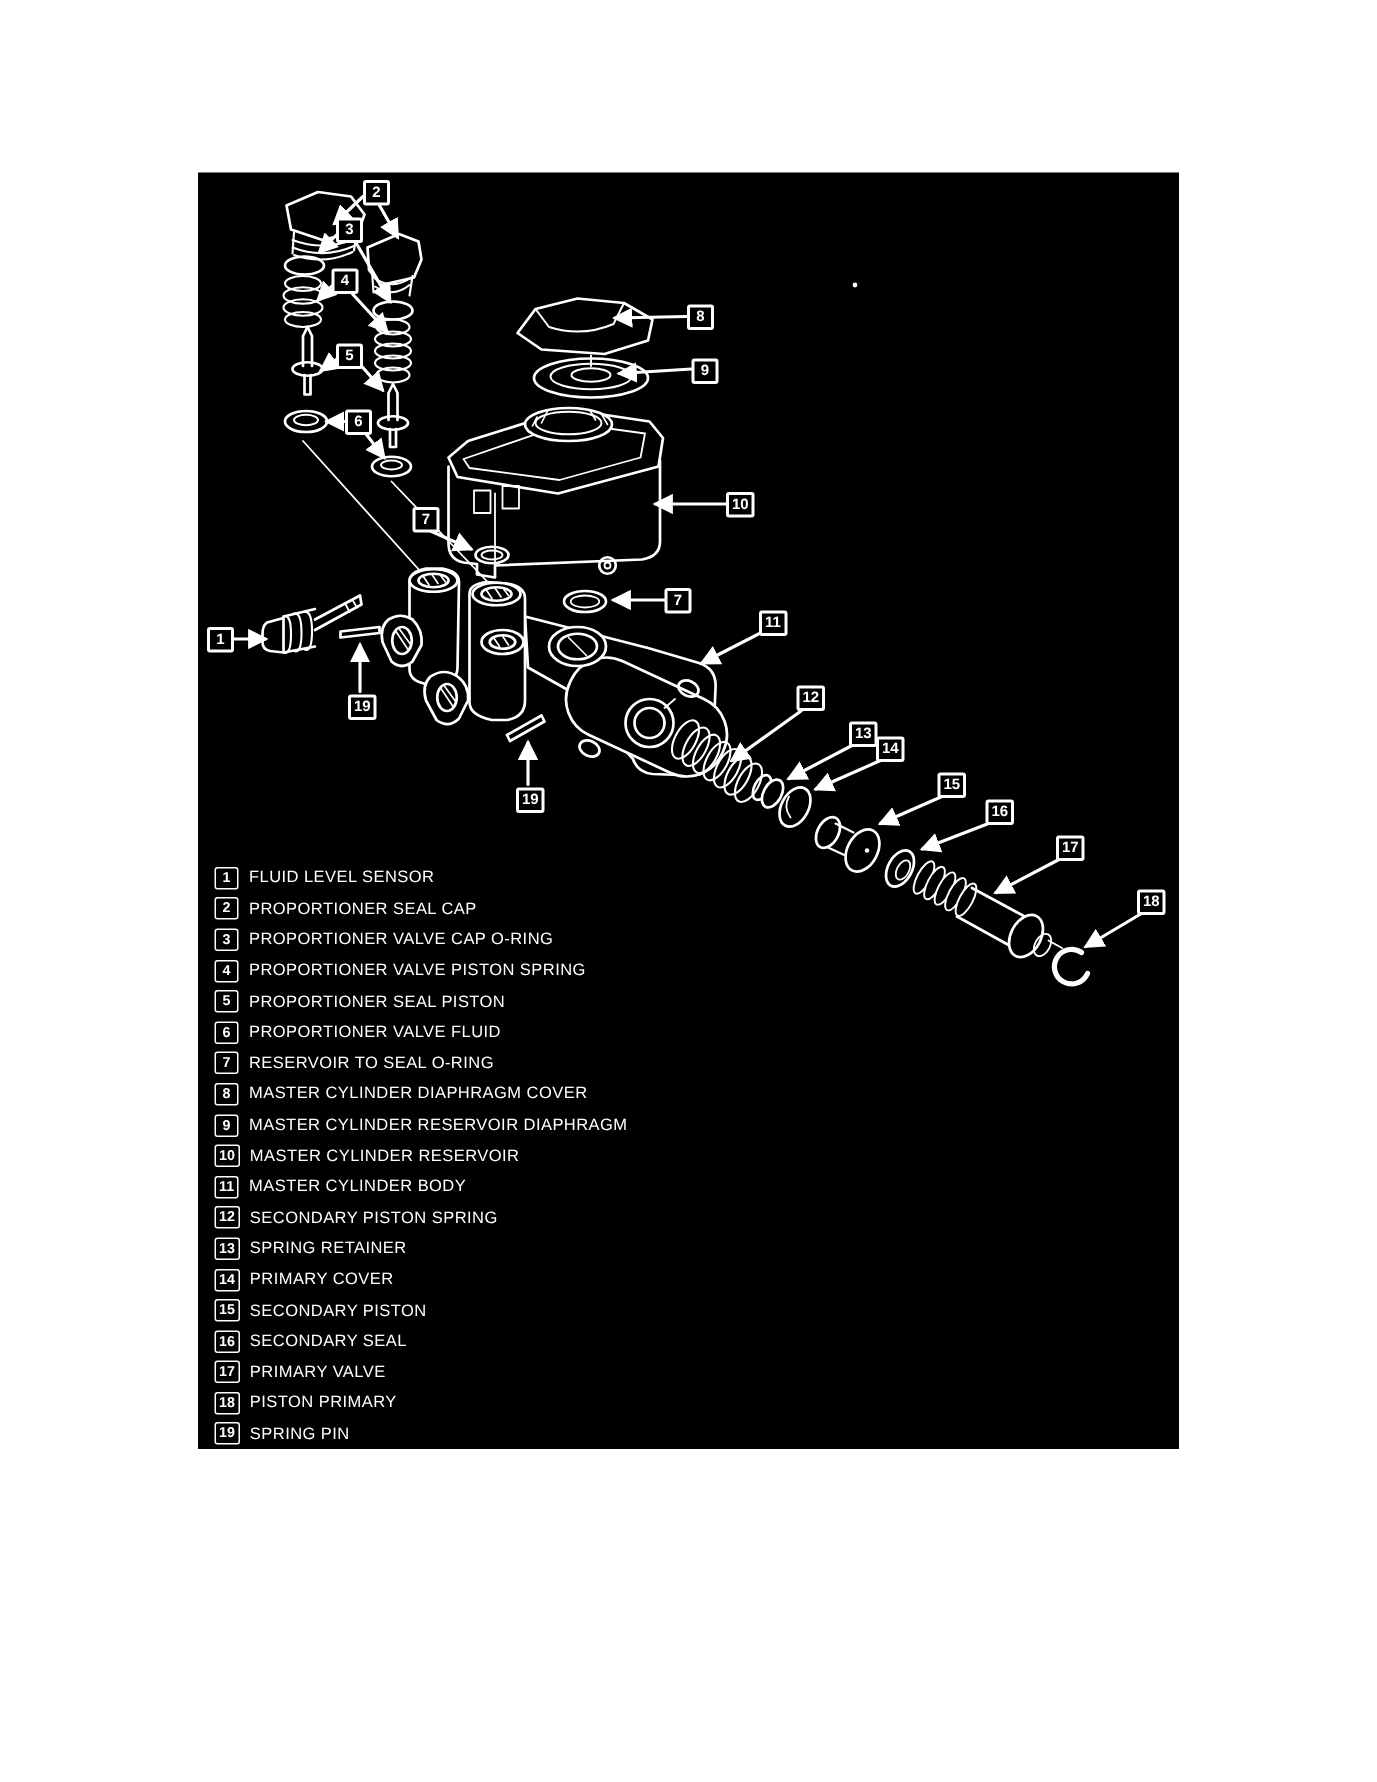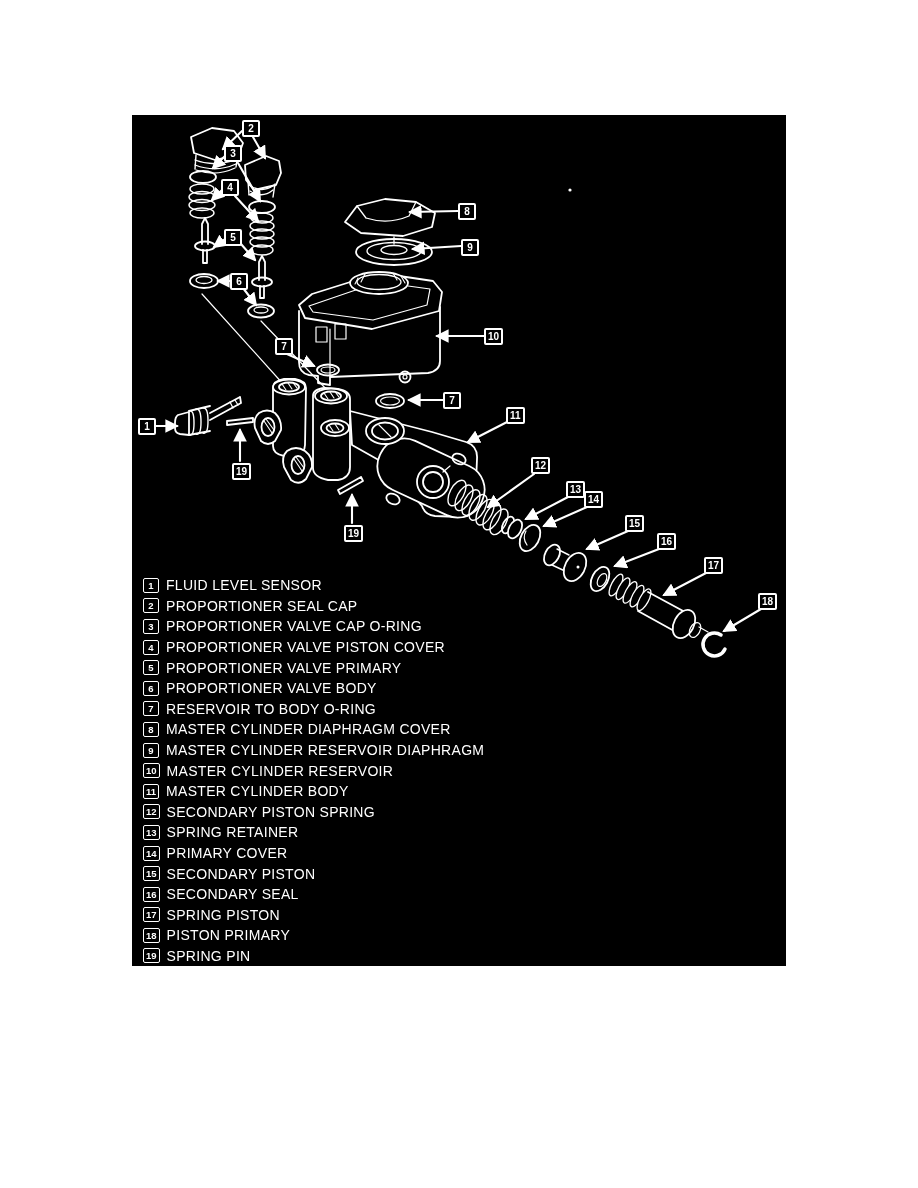--- a/index.html
+++ b/index.html
@@ -8,21 +8,21 @@
   .panel{position:absolute;left:132px;top:115px;width:654px;height:851px;background:#000000;}
   .panel svg{position:absolute;left:0;top:0;}
   .callout{position:absolute;min-width:10px;height:13px;padding:0 2px;border:2px solid #fff;
            border-radius:2px;background:#000;color:#fff;font-weight:bold;font-size:10px;
            line-height:13px;text-align:center;z-index:3;}
   .legend{position:absolute;left:11px;top:460px;display:flex;flex-direction:column;z-index:3;}
   .legend-row{height:20.6px;display:flex;align-items:center;gap:7px;}
   .lbox{display:inline-block;min-width:10px;padding:0 2px;height:13px;border:1.5px solid #fff;
         border-radius:2px;background:#000;color:#fff;font-weight:bold;font-size:9.5px;
         line-height:13px;text-align:center;}
-  .llabel{color:#fff;font-size:14px;letter-spacing:0.3px;white-space:nowrap;}
+  .llabel{color:#fff;font-size:11px;letter-spacing:0.3px;white-space:nowrap;}
 </style>
 </head>
 <body>
 
 <div class="page">
   <div class="panel">
 
     <svg width="654" height="851" viewBox="0 0 654 851">
       <defs>
         <marker id="ah" viewBox="0 0 10 10" refX="8.5" refY="5" markerWidth="6.5" markerHeight="6.5" orient="auto">
@@ -252,33 +252,33 @@
       <div class="legend-row">
           <span class="lbox">2</span>
           <span class="llabel">PROPORTIONER SEAL CAP</span>
         </div>
       <div class="legend-row">
           <span class="lbox">3</span>
           <span class="llabel">PROPORTIONER VALVE CAP O-RING</span>
         </div>
       <div class="legend-row">
           <span class="lbox">4</span>
-          <span class="llabel">PROPORTIONER VALVE PISTON COVER</span>
+          <span class="llabel">PROPORTIONER VALVE PISTON SPRING</span>
         </div>
       <div class="legend-row">
           <span class="lbox">5</span>
-          <span class="llabel">PROPORTIONER VALVE PRIMARY</span>
+          <span class="llabel">PROPORTIONER SEAL PISTON</span>
         </div>
       <div class="legend-row">
           <span class="lbox">6</span>
-          <span class="llabel">PROPORTIONER VALVE BODY</span>
+          <span class="llabel">PROPORTIONER VALVE FLUID</span>
         </div>
       <div class="legend-row">
           <span class="lbox">7</span>
-          <span class="llabel">RESERVOIR TO BODY O-RING</span>
+          <span class="llabel">RESERVOIR TO SEAL O-RING</span>
         </div>
       <div class="legend-row">
           <span class="lbox">8</span>
           <span class="llabel">MASTER CYLINDER DIAPHRAGM COVER</span>
         </div>
       <div class="legend-row">
           <span class="lbox">9</span>
           <span class="llabel">MASTER CYLINDER RESERVOIR DIAPHRAGM</span>
         </div>
       <div class="legend-row">
@@ -304,21 +304,21 @@
       <div class="legend-row">
           <span class="lbox">15</span>
           <span class="llabel">SECONDARY PISTON</span>
         </div>
       <div class="legend-row">
           <span class="lbox">16</span>
           <span class="llabel">SECONDARY SEAL</span>
         </div>
       <div class="legend-row">
           <span class="lbox">17</span>
-          <span class="llabel">SPRING PISTON</span>
+          <span class="llabel">PRIMARY VALVE</span>
         </div>
       <div class="legend-row">
           <span class="lbox">18</span>
           <span class="llabel">PISTON PRIMARY</span>
         </div>
       <div class="legend-row">
           <span class="lbox">19</span>
           <span class="llabel">SPRING PIN</span>
         </div>
     </div>

